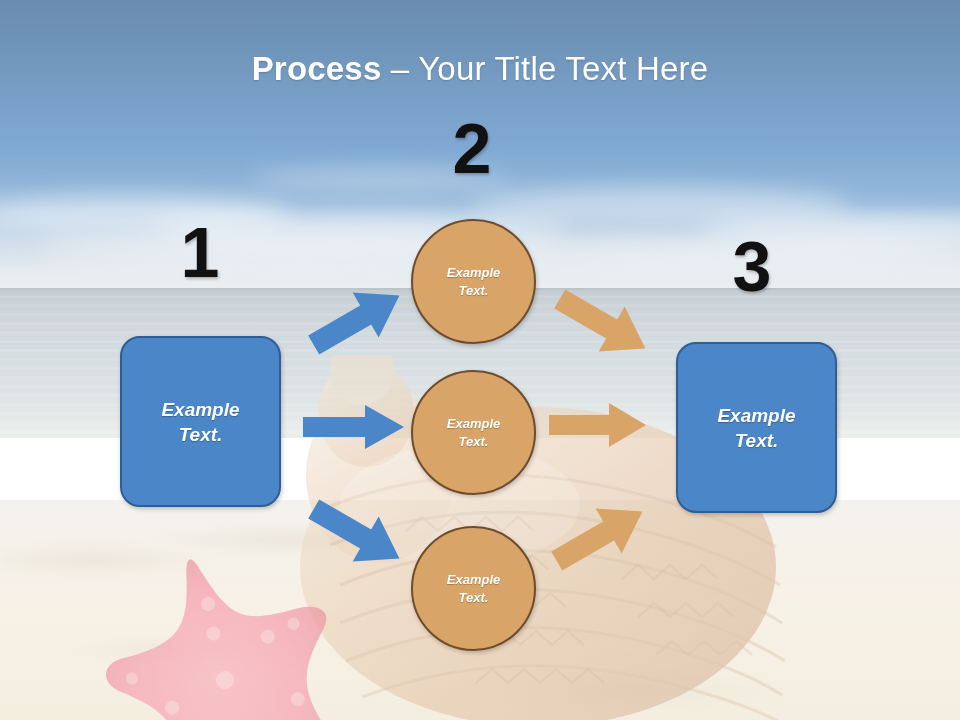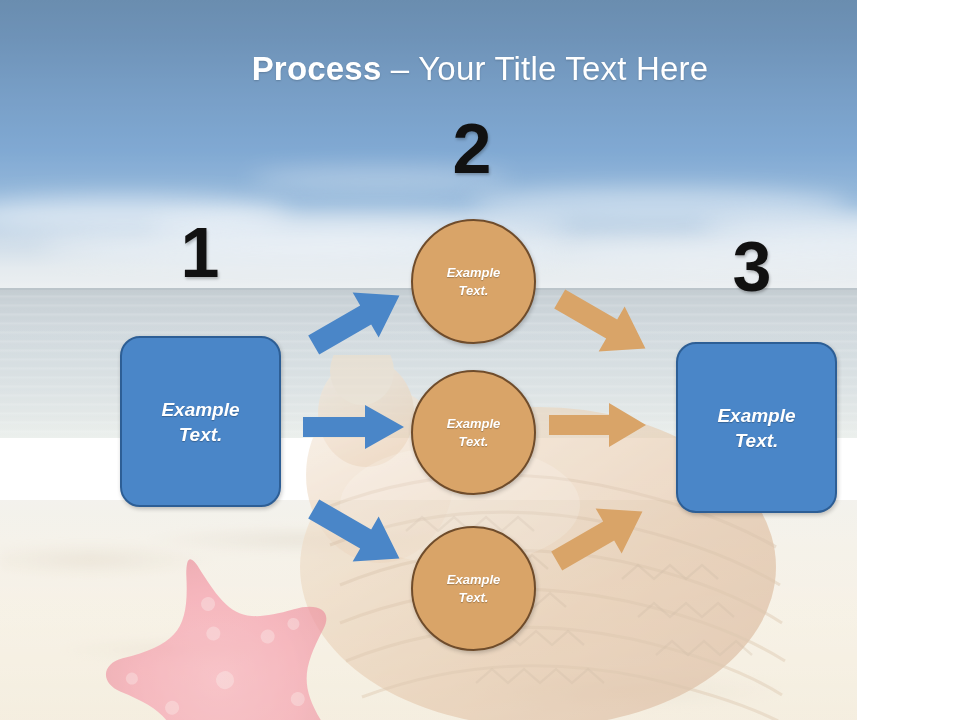--- a/index.html
+++ b/index.html
@@ -1,21 +1,21 @@
 <!DOCTYPE html>
 <html><head>
 <meta charset="utf-8">
 <style>
   html,body{margin:0;padding:0;}
   body{
     width:960px;height:720px;overflow:hidden;
     font-family:"Liberation Sans", sans-serif;
     background:#ffffff;
   }
-  #slide{position:relative;width:857px;height:720px;overflow:hidden;}
+  #slide{position:relative;width:960px;height:720px;overflow:hidden;}
 
   
   .bg-layer{position:absolute;left:0;top:0;width:960px;height:720px;}
 
   
   .sky{
     height:290px;
     background:linear-gradient(to bottom,
       #2a5c8d 0px,
       #31659a 40px,

